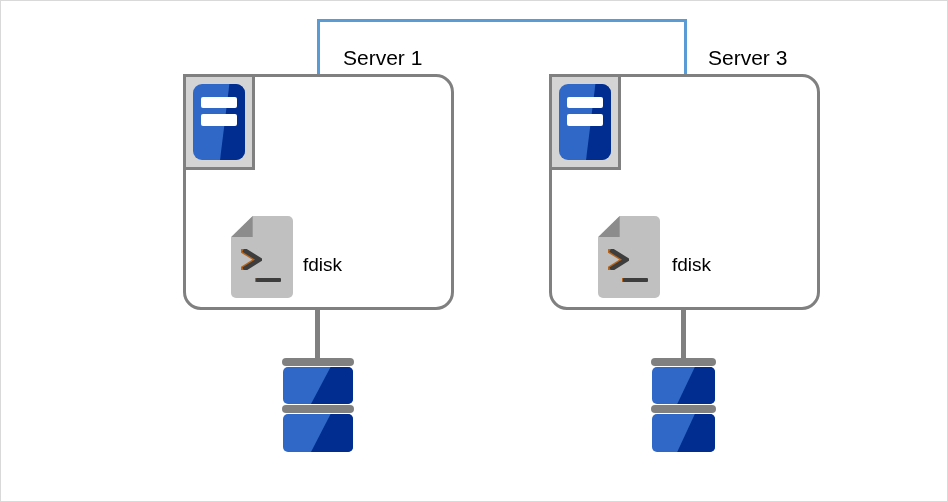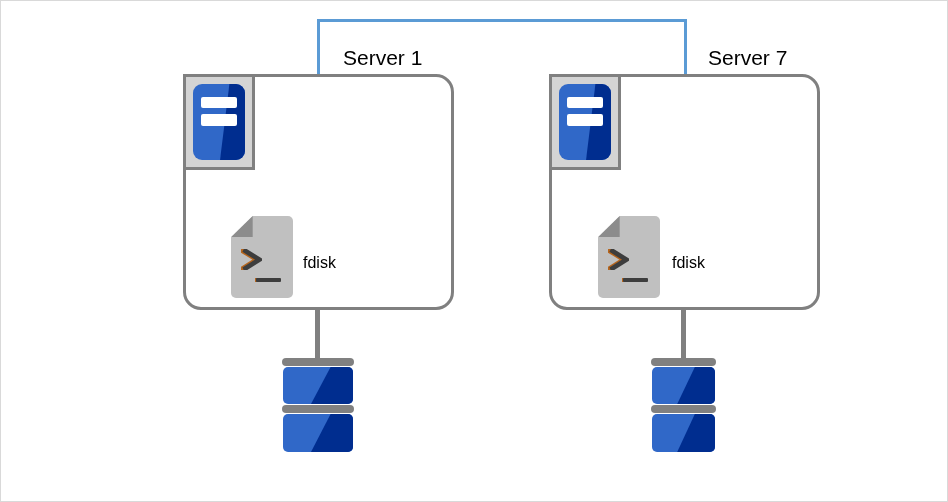--- a/index.html
+++ b/index.html
@@ -129,21 +129,21 @@
   .connector { position: absolute; background: #808080; }
 
   
   .label {
     position: absolute;
     color: #000000;
     white-space: nowrap;
     line-height: 1;
   }
   .label-server { font-size: 21px; }
-  .label-fdisk  { font-size: 16px; }
+  .label-fdisk  { font-size: 19px; }
   .label-disk   { font-size: 21px; text-align: center; }
 </style>
 </head>
 <body>
 
 <div id="canvas">
 
   <div class="hb-seg" style="left:316px; top:18px; width:3px; height:57px;"></div>
   <div class="hb-seg" style="left:316px; top:18px; width:370px; height:3px;"></div>
   <div class="hb-seg" style="left:683px; top:18px; width:3px; height:57px;"></div>
@@ -180,21 +180,21 @@
       <div class="disk-block-dark"></div>
     </div>
     <div class="disk-bar" style="top:47px;"></div>
     <div class="disk-block" style="top:56px; height:38px;">
       <div class="disk-block-dark"></div>
     </div>
   </div>
 
   <div class="server-box" style="left:548px; top:73px; width:271px; height:236px;"></div>
 
-  <div class="label label-server" style="left:707px; top:46px;">Server 7</div>
+  <div class="label label-server" style="left:707px; top:46px;">Server 3</div>
 
   <div class="srv-icon" style="left:548px; top:73px; width:72px; height:96px;">
     <div class="srv-icon-inner">
       <div class="srv-icon-dark"></div>
       <div class="srv-bar b1"></div>
       <div class="srv-bar b2"></div>
     </div>
   </div>
 
   <div class="doc-icon" style="left:597px; top:215px; width:62px; height:82px;">

